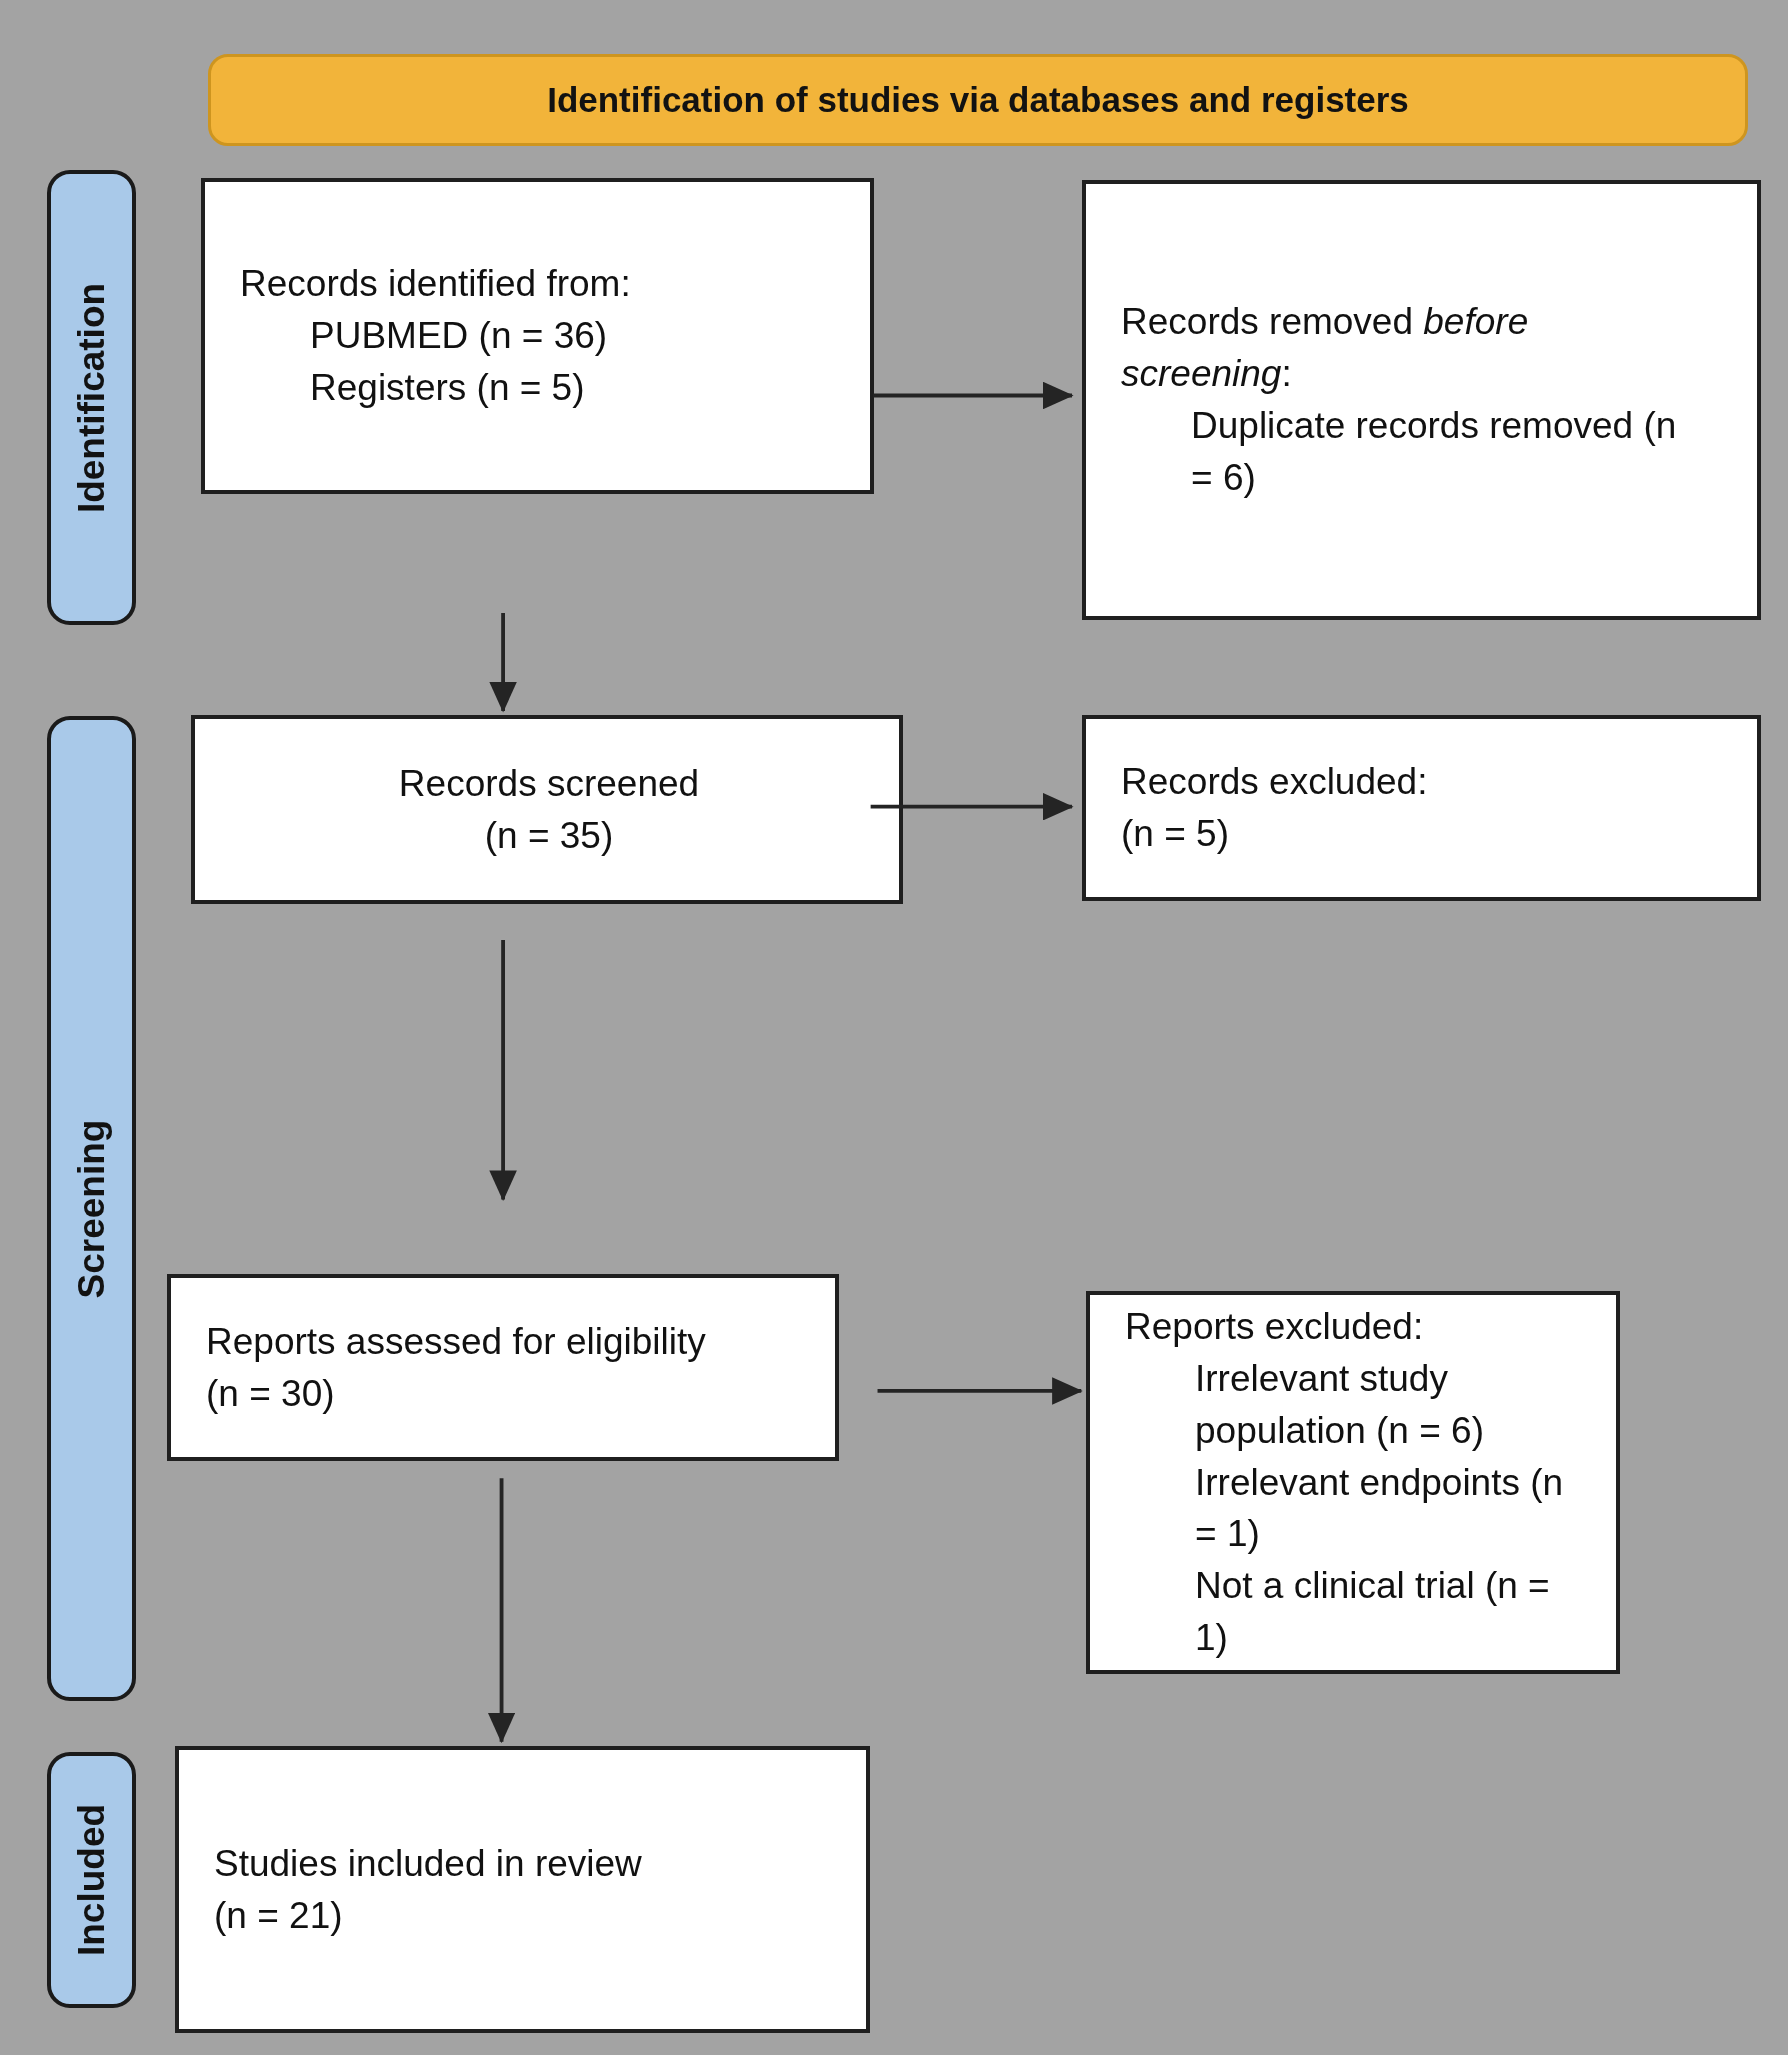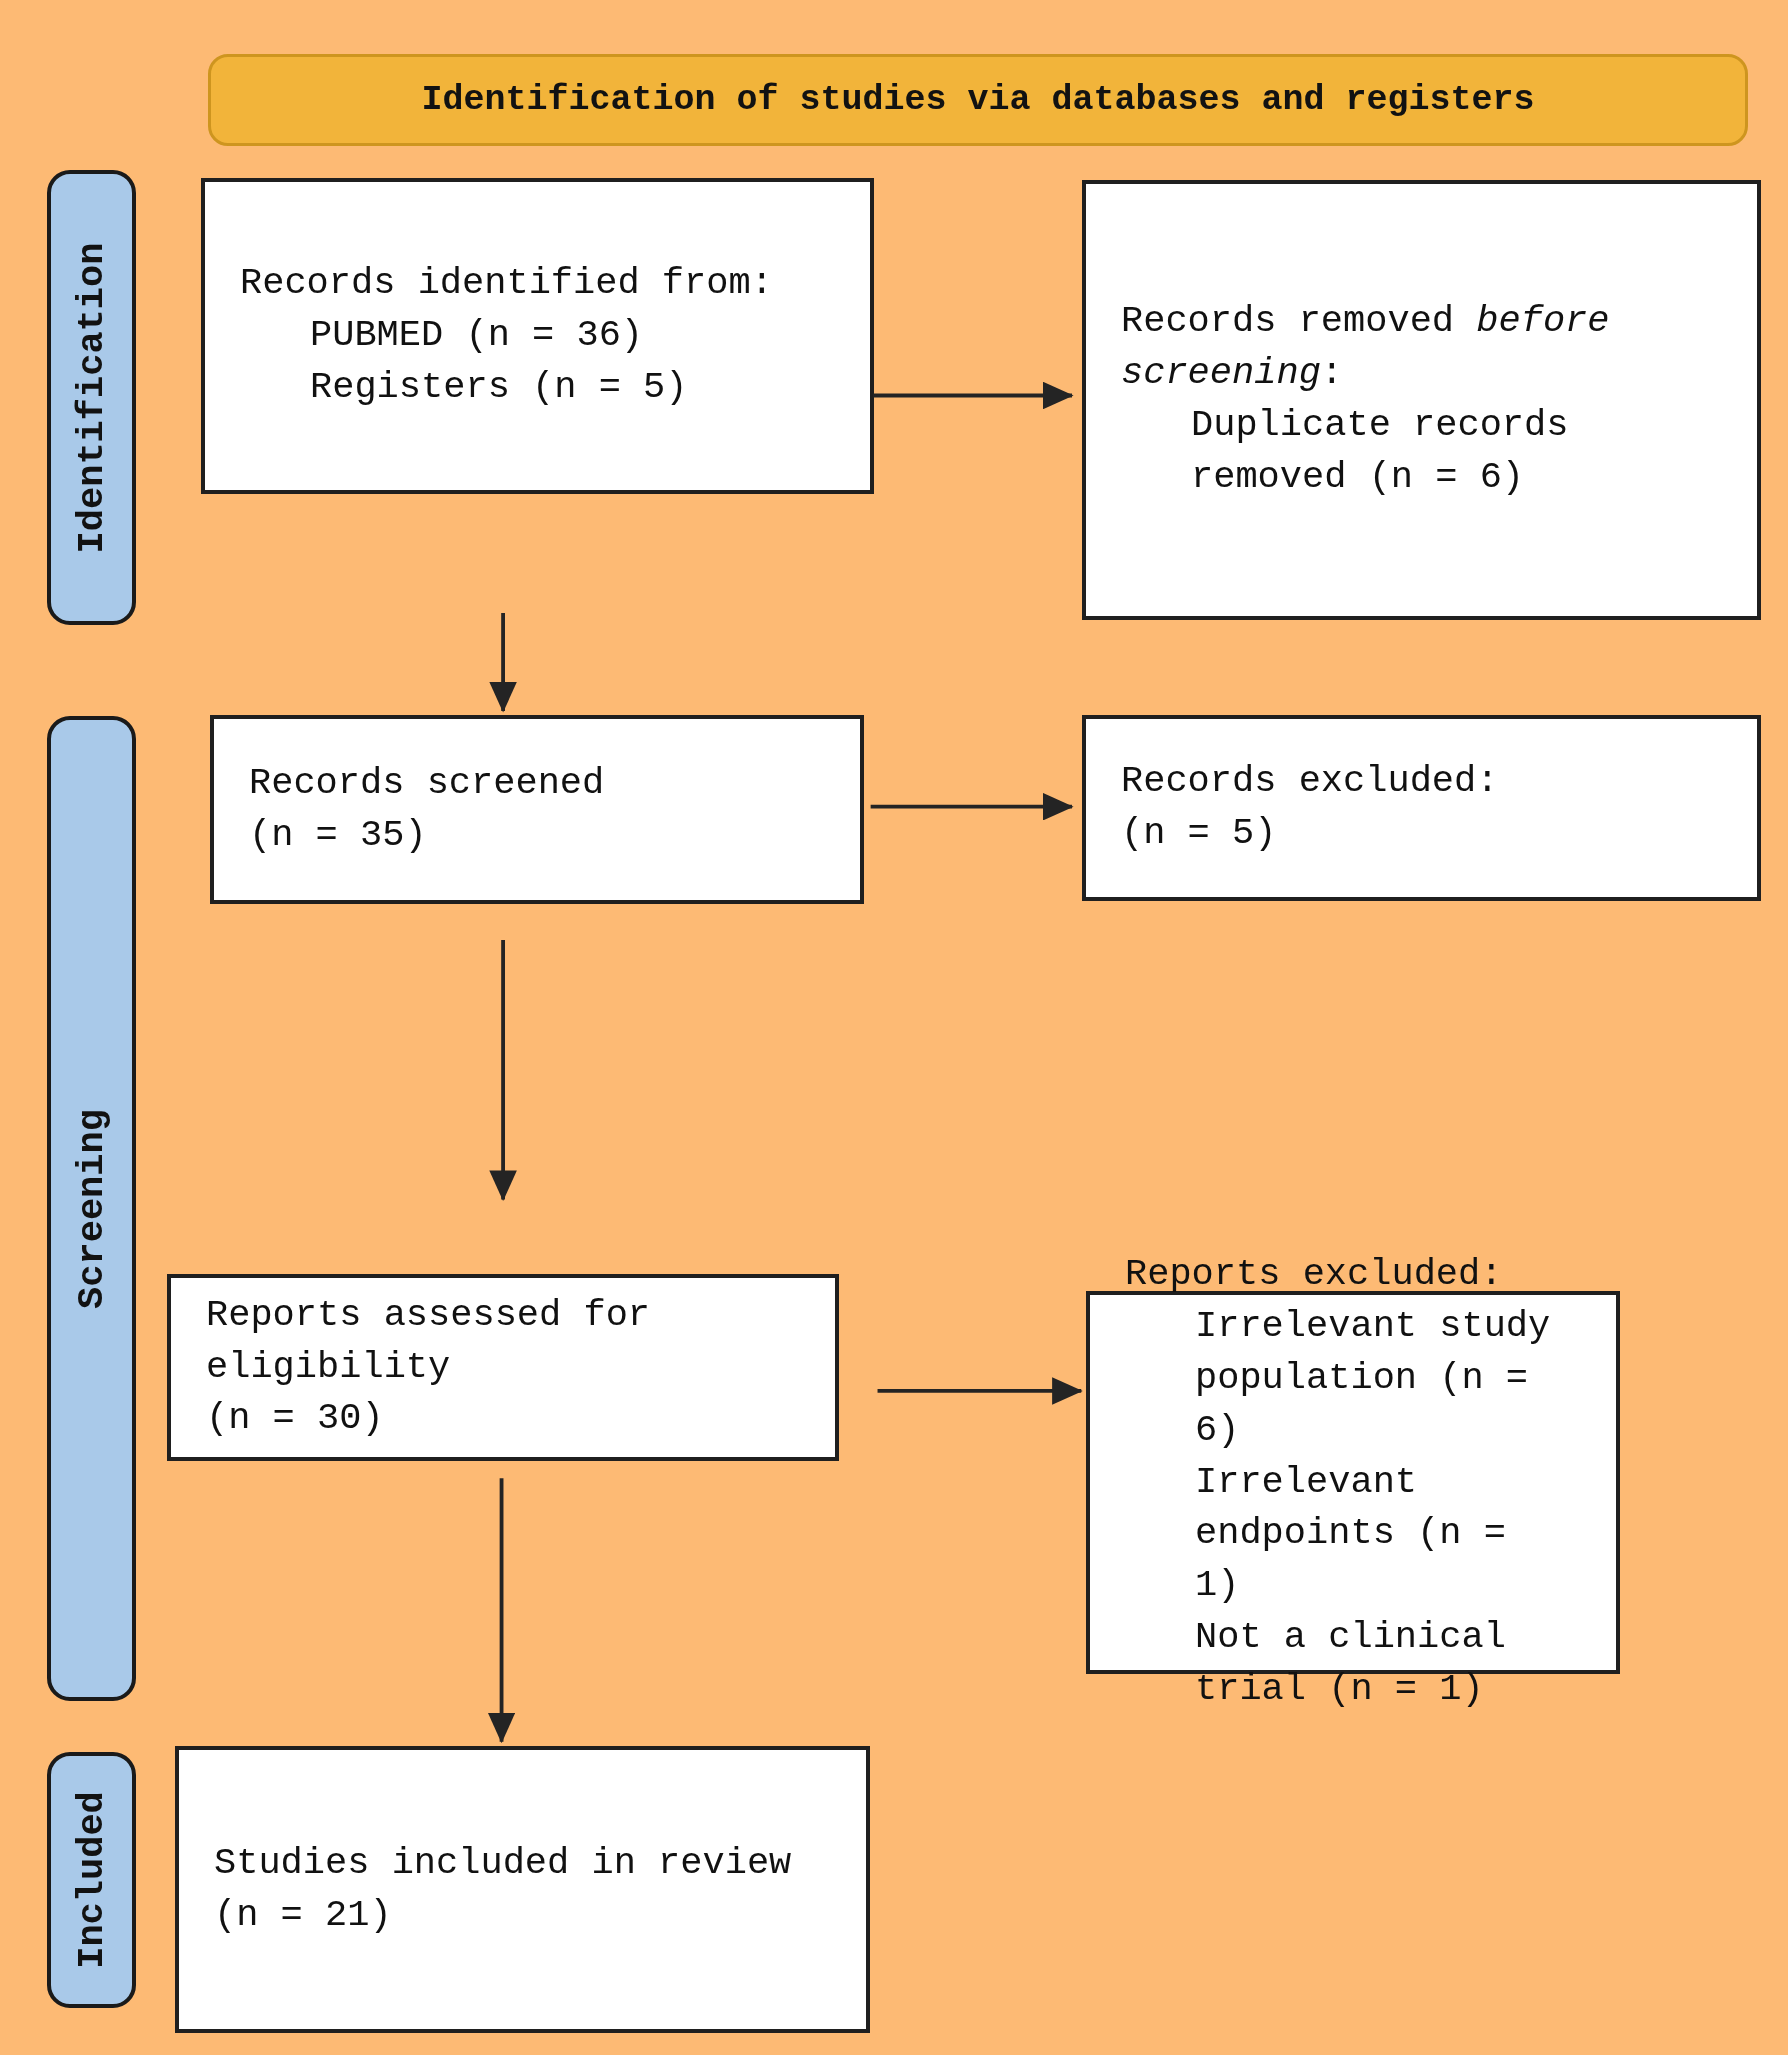--- a/index.html
+++ b/index.html
@@ -8,22 +8,22 @@
     --stage-bg:#A9C9E9;
     --stage-border:#1A1A1A;
     --box-border:#1F1F1F;
     --arrow:#242424;
     --text:#111111;
   }
   html,body{margin:0;padding:0;background:#ffffff;}
   .canvas{
     position:relative;
     width:1788px;height:2056px;
-    background:#fdba74;
-    font-family:Liberation Mono, monospace;
+    background:#a3a3a3;
+    font-family:Liberation Sans, sans-serif;
     color:var(--text);
     overflow:hidden;
   }
   .title-banner{
     position:absolute;left:208px;top:54px;width:1540px;height:92px;
     box-sizing:border-box;
     background:var(--title-bg);
     border:3.8px solid var(--title-border);
     border-radius:20px;
     display:flex;align-items:center;justify-content:center;
@@ -50,21 +50,21 @@
     box-sizing:border-box;
     background:#ffffff;
     border:4.6px solid var(--box-border);
     display:flex;flex-direction:column;justify-content:center;
     font-size:37px;line-height:1.4;
     padding:7.7px 31px 7.7px 35px;
   }
   .fbox .box-item{margin-left:70px;}
   #box-records-identified{left:201px;top:178px;width:673px;height:316px;}
   #box-records-removed{left:1082px;top:180px;width:679px;height:440px;padding-right:66px;}
-  #box-records-screened{left:210px;top:715px;width:654px;height:189px;}
+  #box-records-screened{left:191px;top:715px;width:712px;height:189px;align-items:center;}
   #box-records-excluded{left:1082px;top:715px;width:679px;height:186px;}
   #box-reports-assessed{left:167px;top:1274px;width:672px;height:187px;}
   #box-reports-excluded{left:1086px;top:1291px;width:534px;height:383px;padding-right:44px;}
   #box-studies-included{left:175px;top:1746px;width:695px;height:287px;justify-content:center;}
   .arrows{position:absolute;left:0;top:0;pointer-events:none;}
   .arrows line{stroke:var(--arrow);stroke-width:5;}
   em{font-style:italic;}
 </style>
 </head>
 <body>

